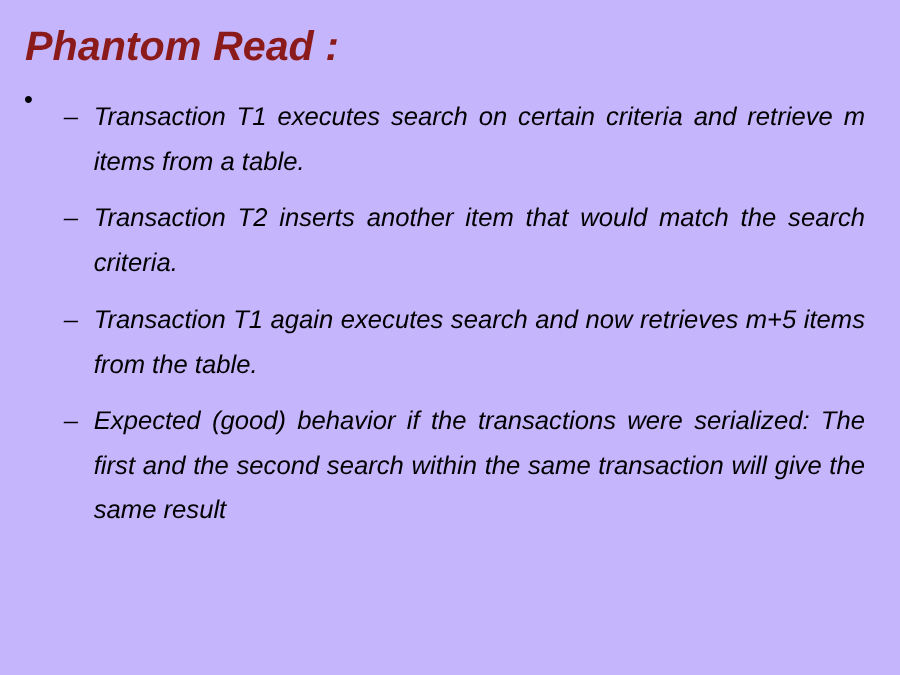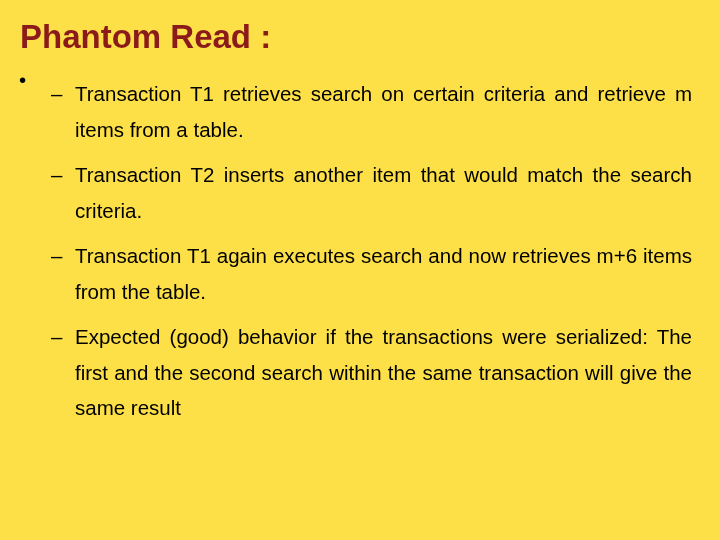--- a/index.html
+++ b/index.html
@@ -87,43 +87,43 @@
   .lvl2.gap-top   { margin-top: 12px; }
   .lvl2.gap-small { margin-top: 10px; }
 
   
   .lvl1 > .txt,
   .lvl2 > .txt { display: inline; }
 </style>
 </head>
 <body>
 
-<div id="slide" style="background: #fde047;">
+<div id="slide" style="background: #c4b5fd; font-style: italic;">
 
   <div id="slide-title" style="color: rgb(139, 26, 26);">Phantom Read :</div>
 
   <div id="body-block">
 
     <div class="lvl1">
       <span class="marker">•</span>
     </div>
 
     <div class="lvl2 gap-top">
       <span class="marker">–</span>
-      <span class="txt">Transaction T1 retrieves search on certain criteria and retrieve m items from a table.</span>
+      <span class="txt">Transaction T1 executes search on certain criteria and retrieve m items from a table.</span>
     </div>
 
     <div class="lvl2 gap-small">
       <span class="marker">–</span>
       <span class="txt">Transaction T2 inserts another item that would match the search criteria.</span>
     </div>
 
     <div class="lvl2 gap-small">
       <span class="marker">–</span>
-      <span class="txt">Transaction T1 again executes search and now retrieves m+6 items from the table.</span>
+      <span class="txt">Transaction T1 again executes search and now retrieves m+5 items from the table.</span>
     </div>
 
     <div class="lvl2 gap-small">
       <span class="marker">–</span>
       <span class="txt">Expected (good) behavior if the transactions were serialized: The first and the second search within the same transaction will give the same result</span>
     </div>
 
   </div>
 </div>
 

